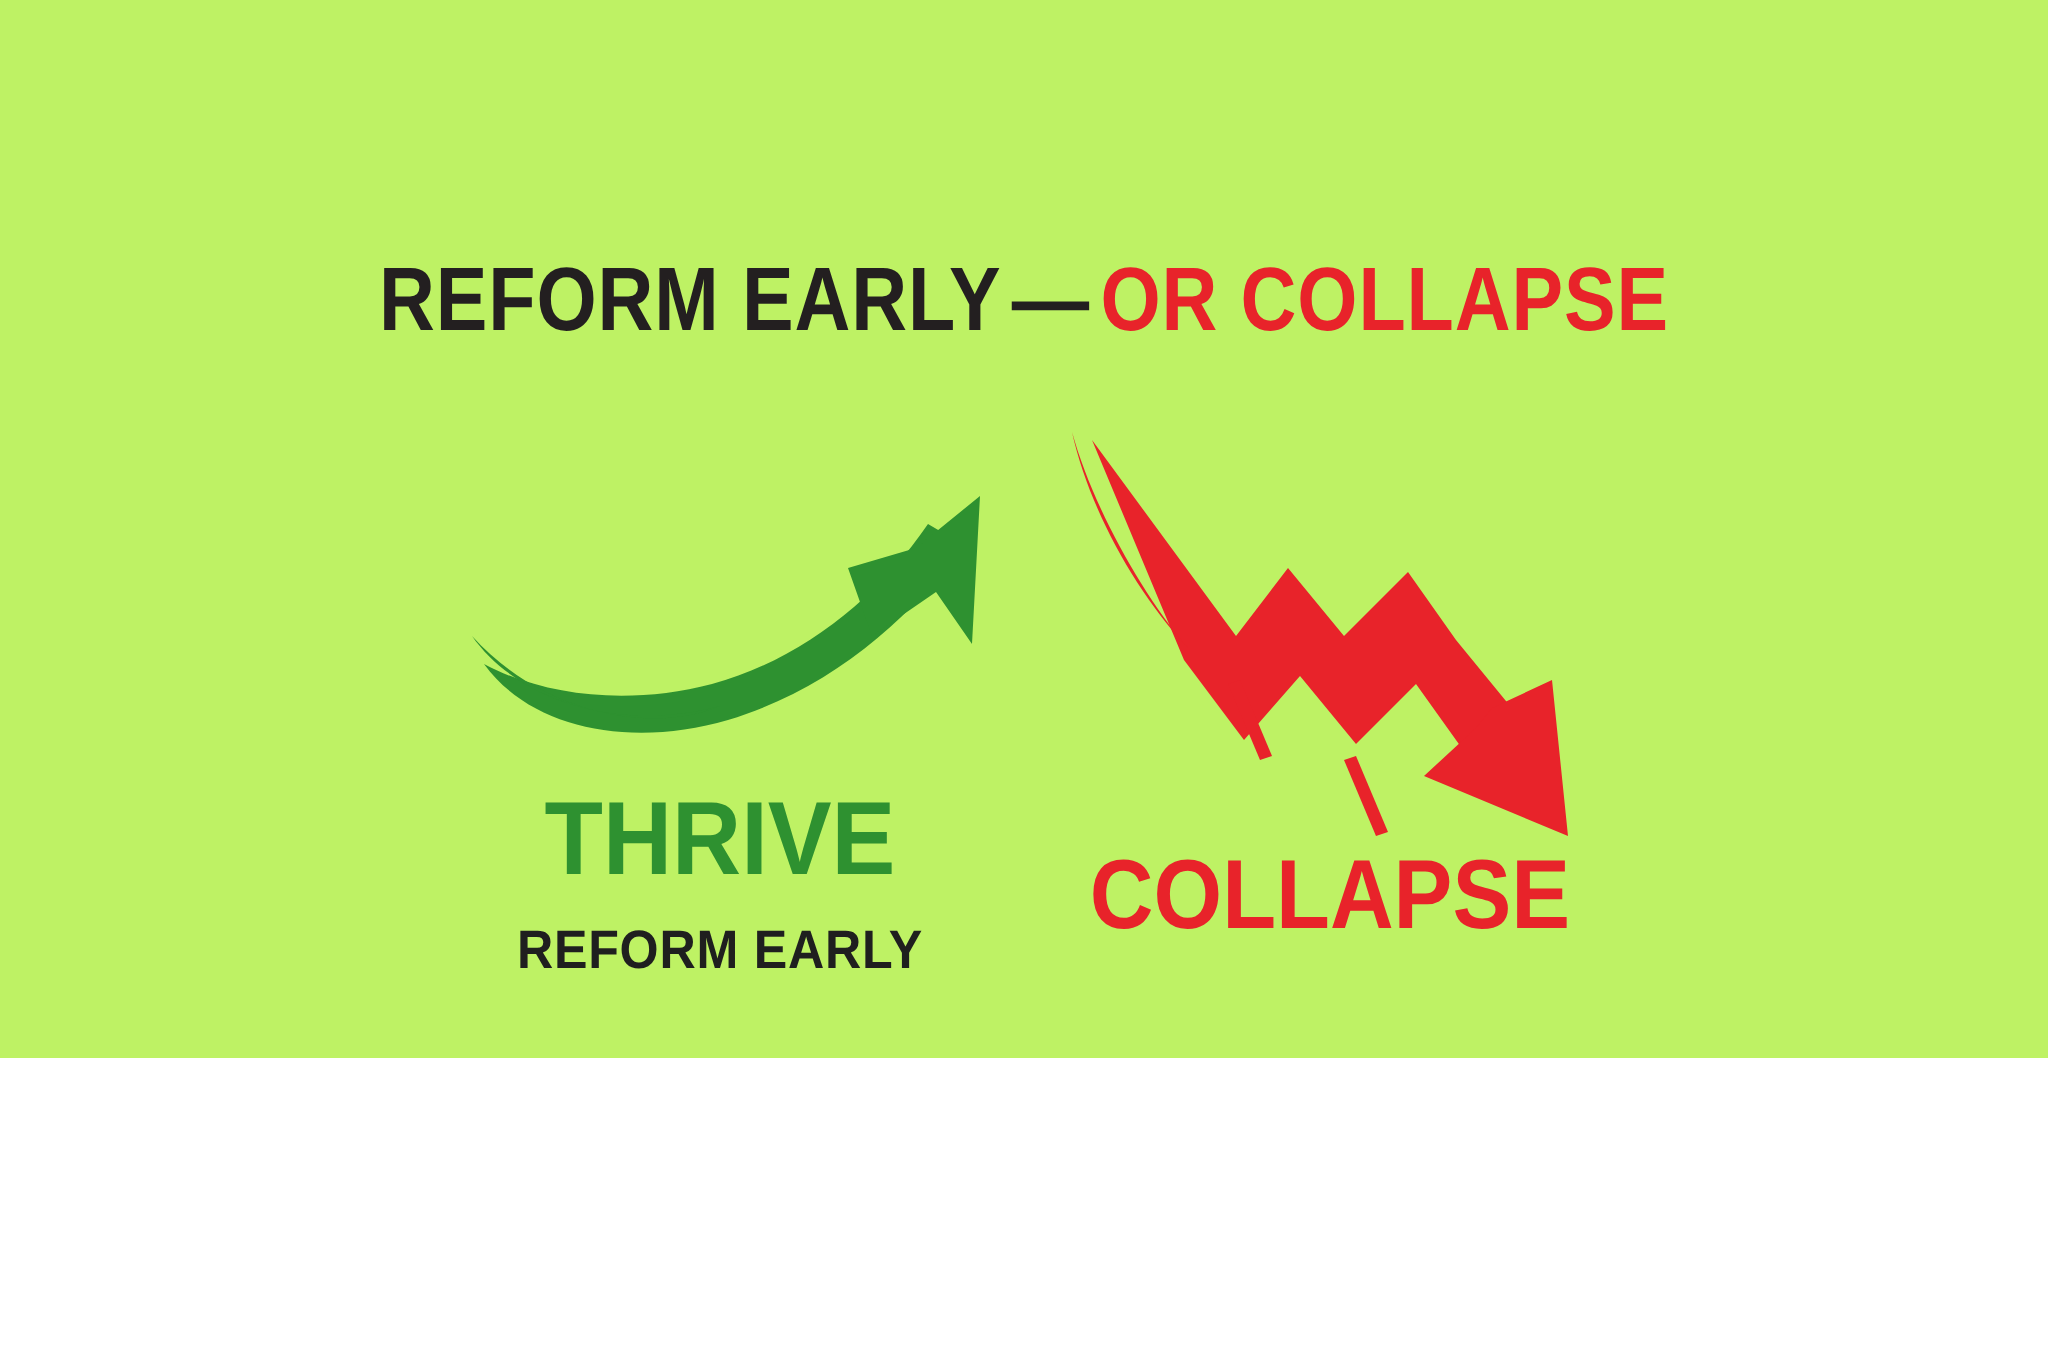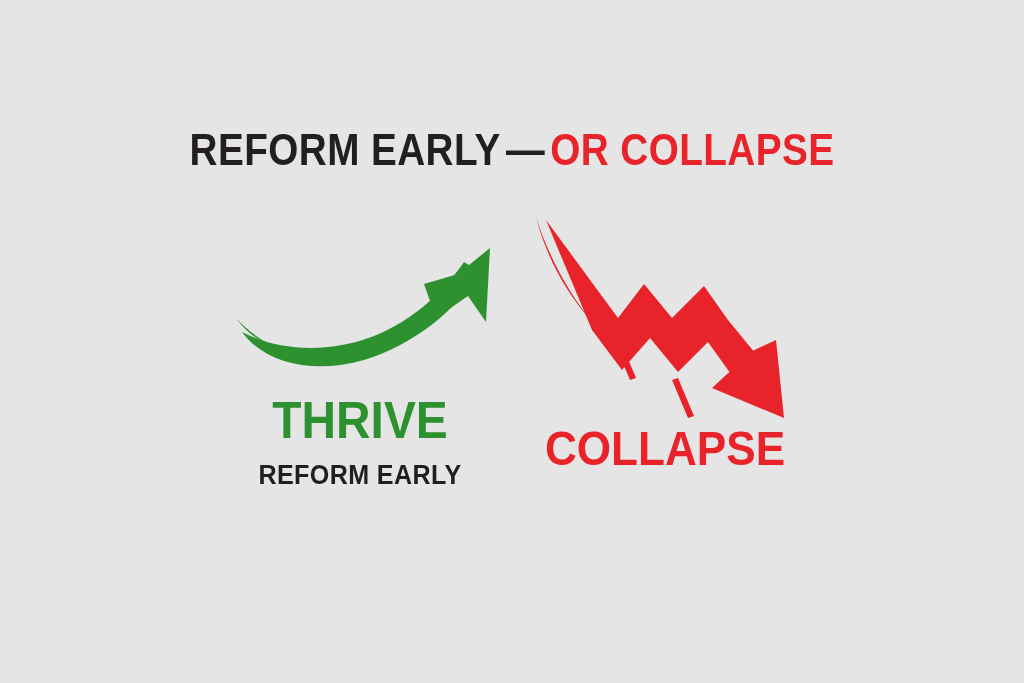--- a/index.html
+++ b/index.html
@@ -10,22 +10,22 @@
   }
   body {
     width: 1024px;
     height: 683px;
     overflow: hidden;
     font-family: "Liberation Sans", sans-serif;
   }
   #canvas {
     position: relative;
     width: 1024px;
-    height: 683px;
-    background: #e5e5e5;
+    height: 529px;
+    background: #bef264;
   }
 
   
   .headline {
     position: absolute;
     left: 0;
     top: 126px;
     width: 1024px;
     text-align: center;
     white-space: nowrap;

